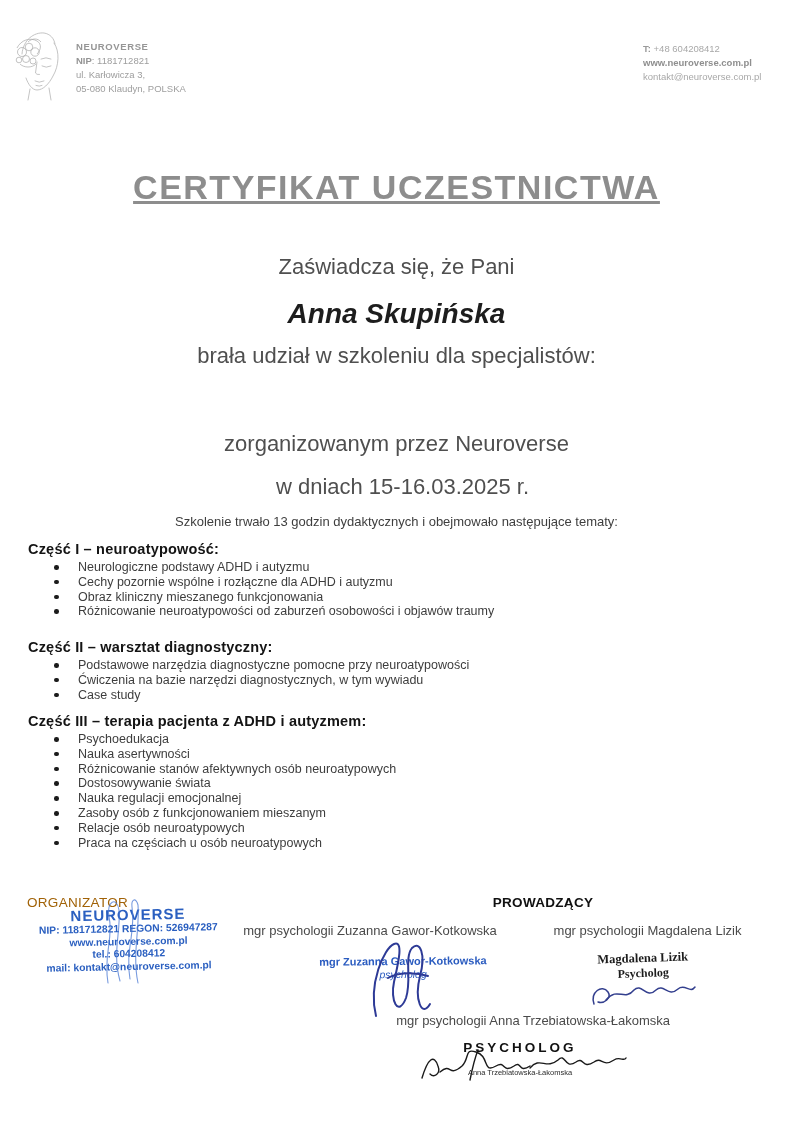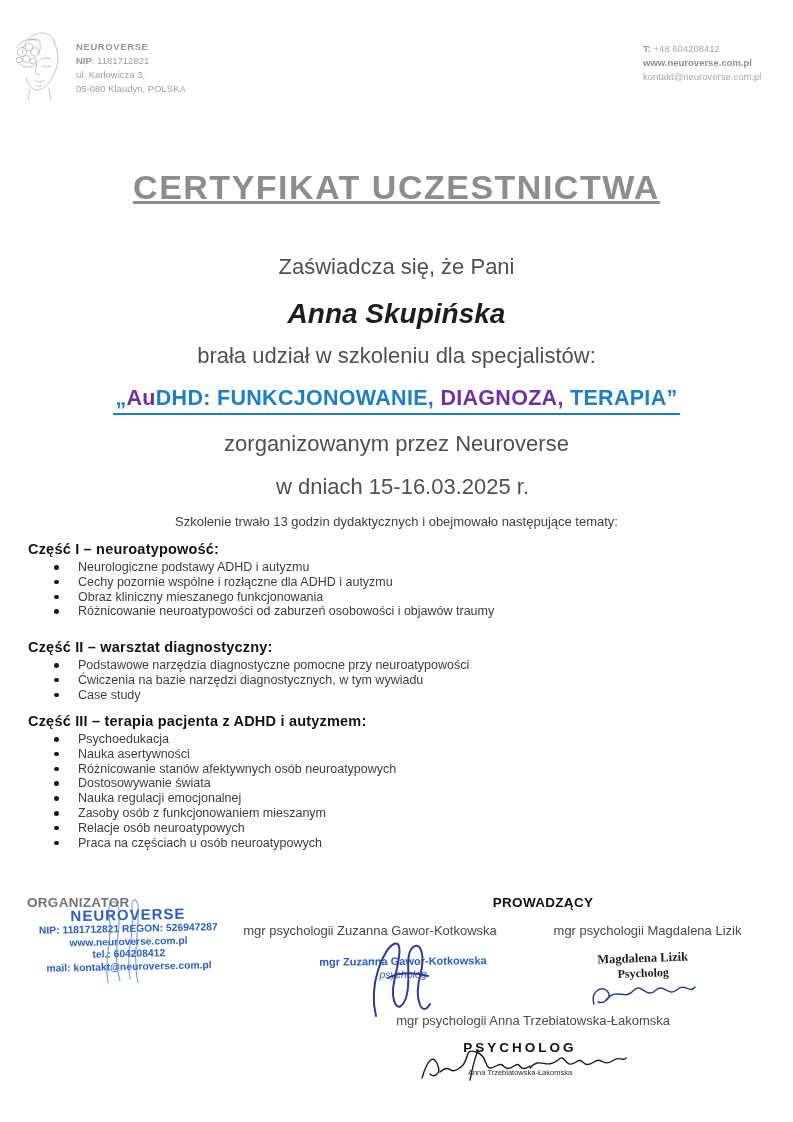--- a/index.html
+++ b/index.html
@@ -33,21 +33,21 @@
   .l-dates  { top:474px; font-size:22px;padding-left:12px; }
   .l-hours  { top:514px; font-size:13px; color:#3e3e3e; }
   
   .section { position:absolute; left:28px; width:730px; }
   .sec1 { top:541px; } .sec2 { top:639px; } .sec3 { top:713px; }
   .section h3 { font-size:14.5px; font-weight:bold; color:#141414; letter-spacing:.2px; }
   .section ul { list-style:none; margin:3px 0 0; padding:0 0 0 50px; }
   .section li { position:relative; font-size:12.5px; line-height:14.8px; color:#3d3d3d; }
   .section li::before { content:''; position:absolute; left:-24px; top:5px; width:4.6px; height:4.6px; border-radius:50%; background:#1b1b1b; }
   
-  .organizer-label { position:absolute; left:27px; top:895px; font-size:13.5px; font-weight:bold; color:#737373; letter-spacing:.3px; }
+  .organizer-label { position:absolute; left:27px; top:895px; font-size:13.5px; font-weight:normal; color:#a16207; letter-spacing:.3px; }
   .presenters-label { position:absolute; left:443px; top:895px; width:200px; text-align:center; font-size:13.5px; font-weight:bold; color:#111; letter-spacing:.3px; }
   .org-stamp {
     position:absolute; left:36px; top:907px; width:185px; text-align:center;
     color:#2a5fc0; transform:rotate(-1.2deg); line-height:12.5px;
   }
   .org-stamp .s1 { font-size:15px; font-weight:bold; letter-spacing:1px; line-height:16px; }
   .org-stamp .s2 { font-size:10.3px; font-weight:bold; }
   .org-squiggle { position:absolute; left:96px; top:893px; width:52px; height:94px; }
   .presenter { position:absolute; font-size:13px; color:#4a4a4a; text-align:center; }
   .p1 { left:235px; top:923px; width:270px; }
@@ -107,23 +107,20 @@
     <div><b>T:</b><span> +48 604208412</span></div>
     <div class="site">www.neuroverse.com.pl</div>
     <div>kontakt@neuroverse.com.pl</div>
   </div>
 
   <div class="cert-title">CERTYFIKAT UCZESTNICTWA</div>
 
   <div class="cline l-intro1">Zaświadcza się, że Pani</div>
   <div class="cline l-name">Anna Skupińska</div>
   <div class="cline l-intro2">brała udział w szkoleniu dla specjalistów:</div>
-  <div class="cline l-course">
-    <span class="course-inner" style="border-bottom-color: rgb(31, 126, 200);"><span style="color: rgb(31, 126, 200);">„</span><span style="color: rgb(112, 48, 160);">Au</span><span style="color: rgb(31, 126, 200);">DHD: FUNKCJONOWANIE, </span><span style="color: rgb(112, 48, 160);">DIAGNOZA, </span><span style="color: rgb(31, 126, 200);">TERAPIA”</span></span>
-  </div>
   <div class="cline l-org">zorganizowanym przez Neuroverse</div>
   <div class="cline l-dates">w dniach 15-16.03.2025 r.</div>
   <div class="cline l-hours">Szkolenie trwało 13 godzin dydaktycznych i obejmowało następujące tematy:</div>
 
   <div class="section sec1">
     <h3>Część I – neuroatypowość:</h3>
     <ul>
         <li>Neurologiczne podstawy ADHD i autyzmu</li>
         <li>Cechy pozornie wspólne i rozłączne dla ADHD i autyzmu</li>
         <li>Obraz kliniczny mieszanego funkcjonowania</li>

